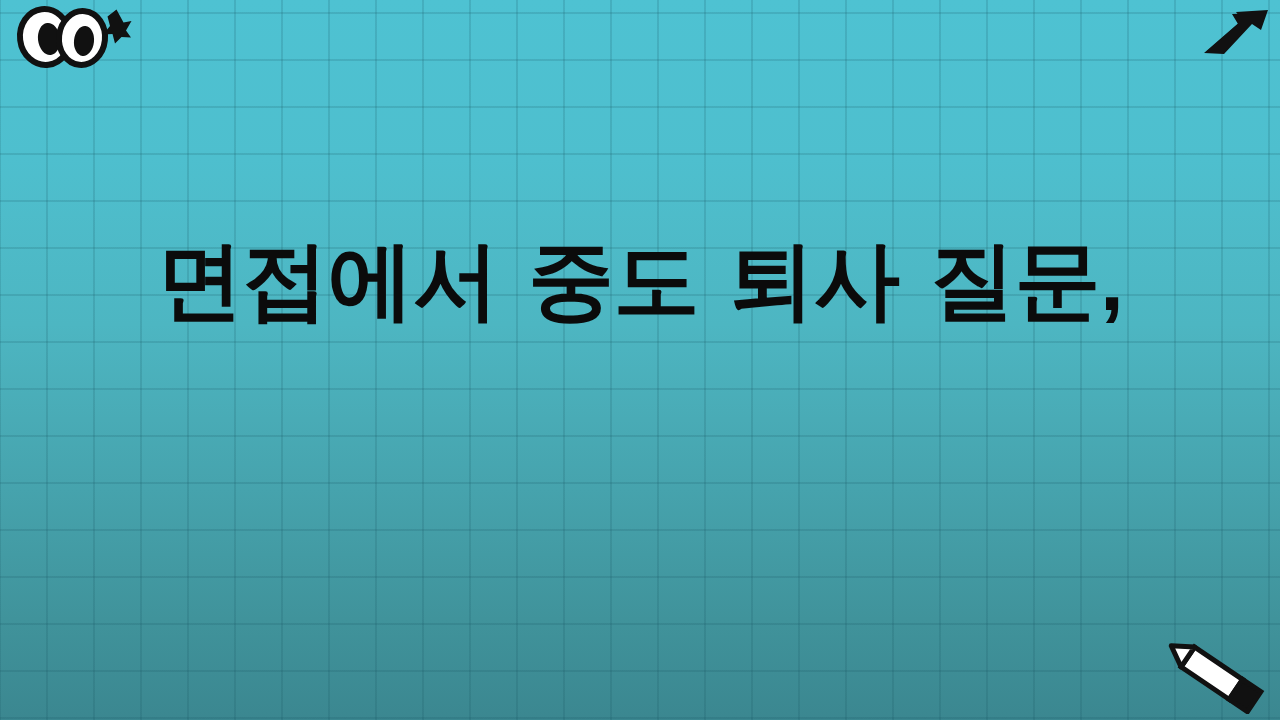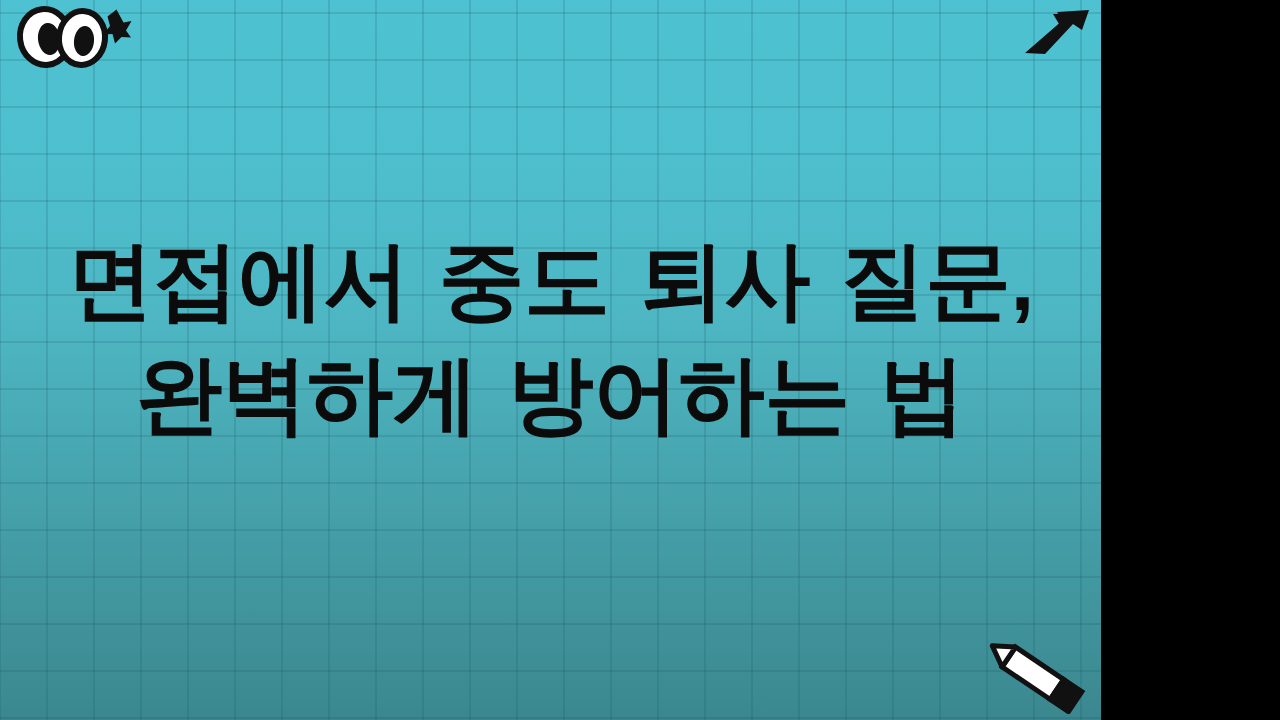--- a/index.html
+++ b/index.html
@@ -10,21 +10,21 @@
     height: 720px;
     overflow: hidden;
   }
   body {
     font-family: "Liberation Sans", "DejaVu Sans", sans-serif;
     background: #000;
   }
 
   #canvas {
     position: relative;
-    width: 1101px;
+    width: 1280px;
     height: 720px;
     overflow: hidden;
     background-color: #4ec2d2;
     background-image:
       linear-gradient(to bottom,
         #4ec2d2 0%,
         #4ebfce 22%,
         #4db6c2 45%,
         #46a3ad 68%,
         #40939b 86%,
@@ -127,16 +127,15 @@
       <g transform="rotate(34 58 38)">
         <rect x="24" y="26" width="58" height="24" fill="#ffffff" stroke="#111111" stroke-width="5"></rect>
         <path d="M24 26 L4 38 L24 50 Z" fill="#ffffff" stroke="#111111" stroke-width="5" stroke-linejoin="round"></path>
         <rect x="82" y="26" width="22" height="24" fill="#111111" stroke="#111111" stroke-width="5"></rect>
       </g>
     </svg>
   </div>
 
   <div id="headline">
     <span class="line">면접에서 중도 퇴사 질문,</span>
-    <span class="line">완벽하게 방어하는 법</span>
   </div>
 
 </div>
 
 </body></html>

